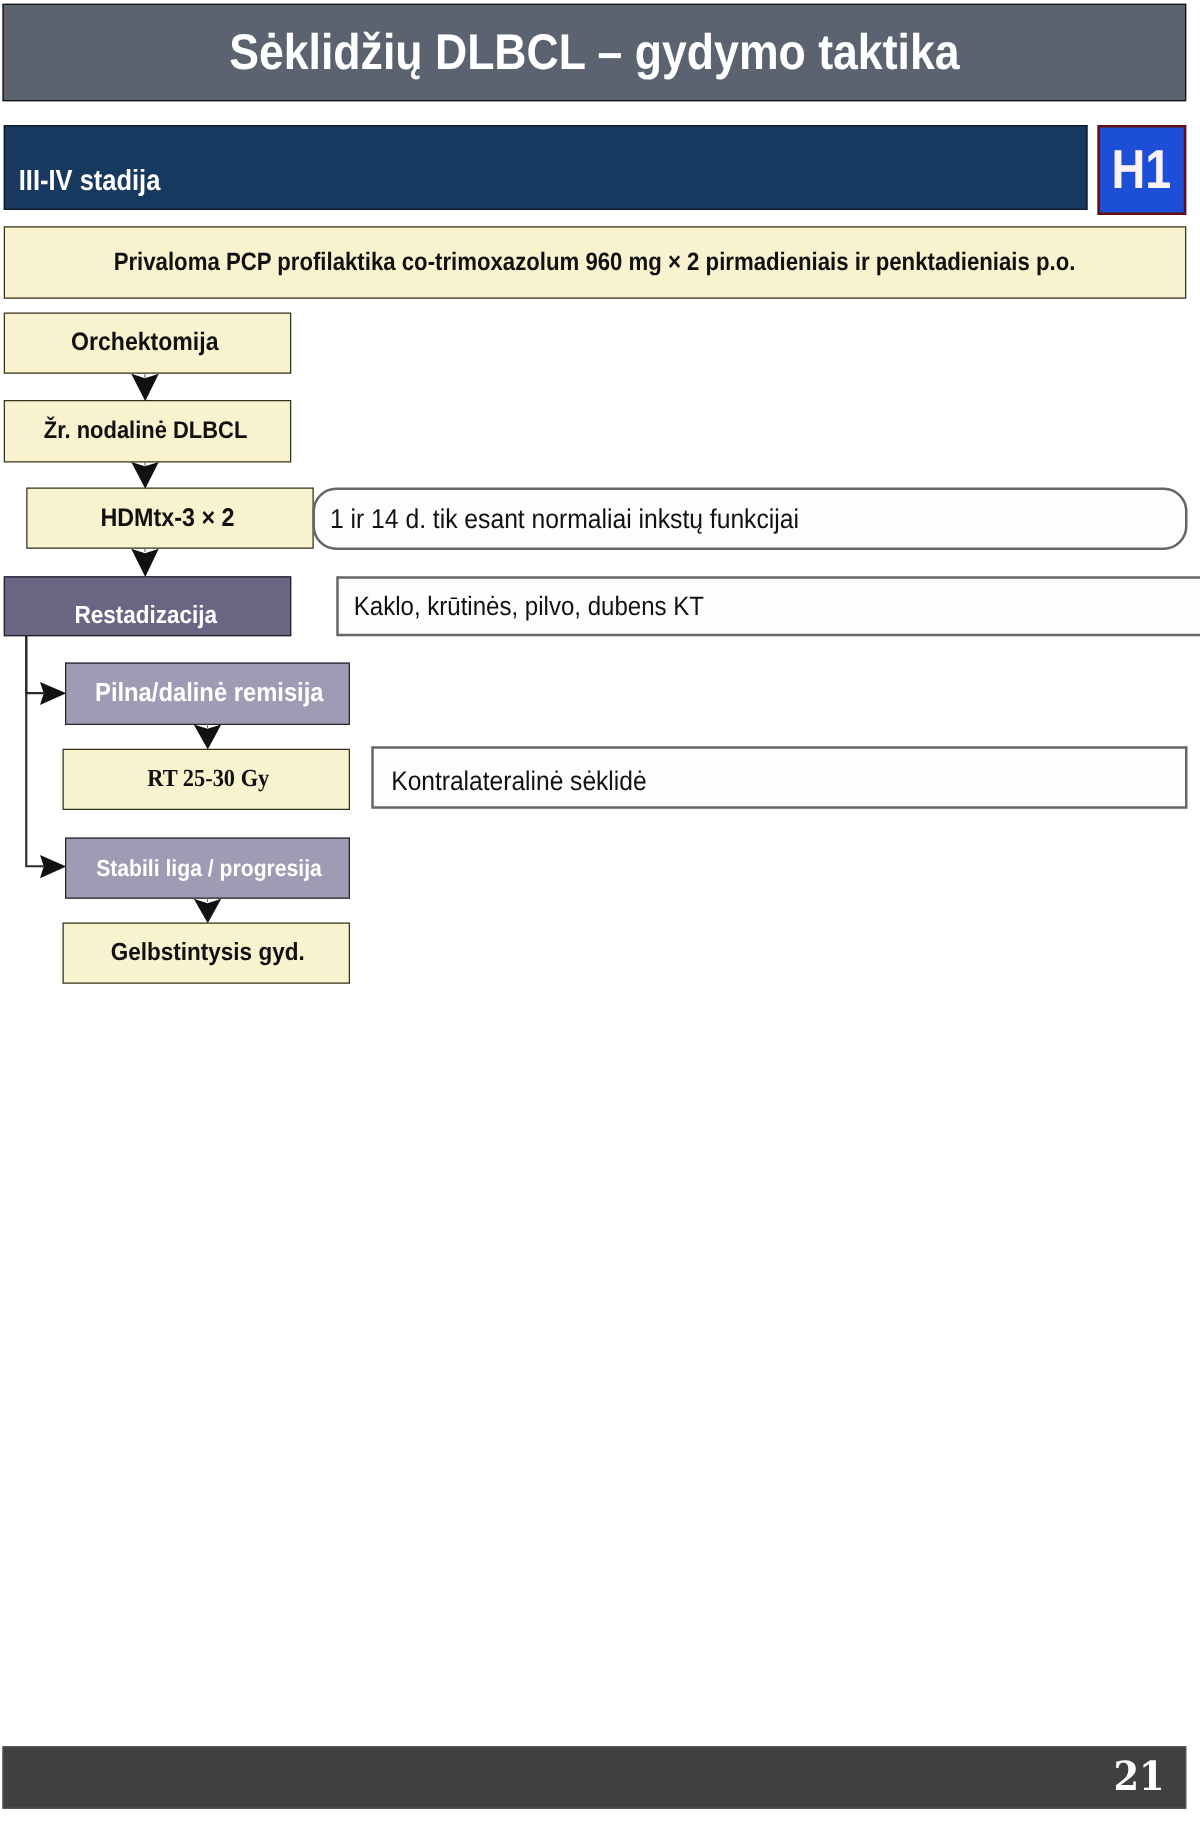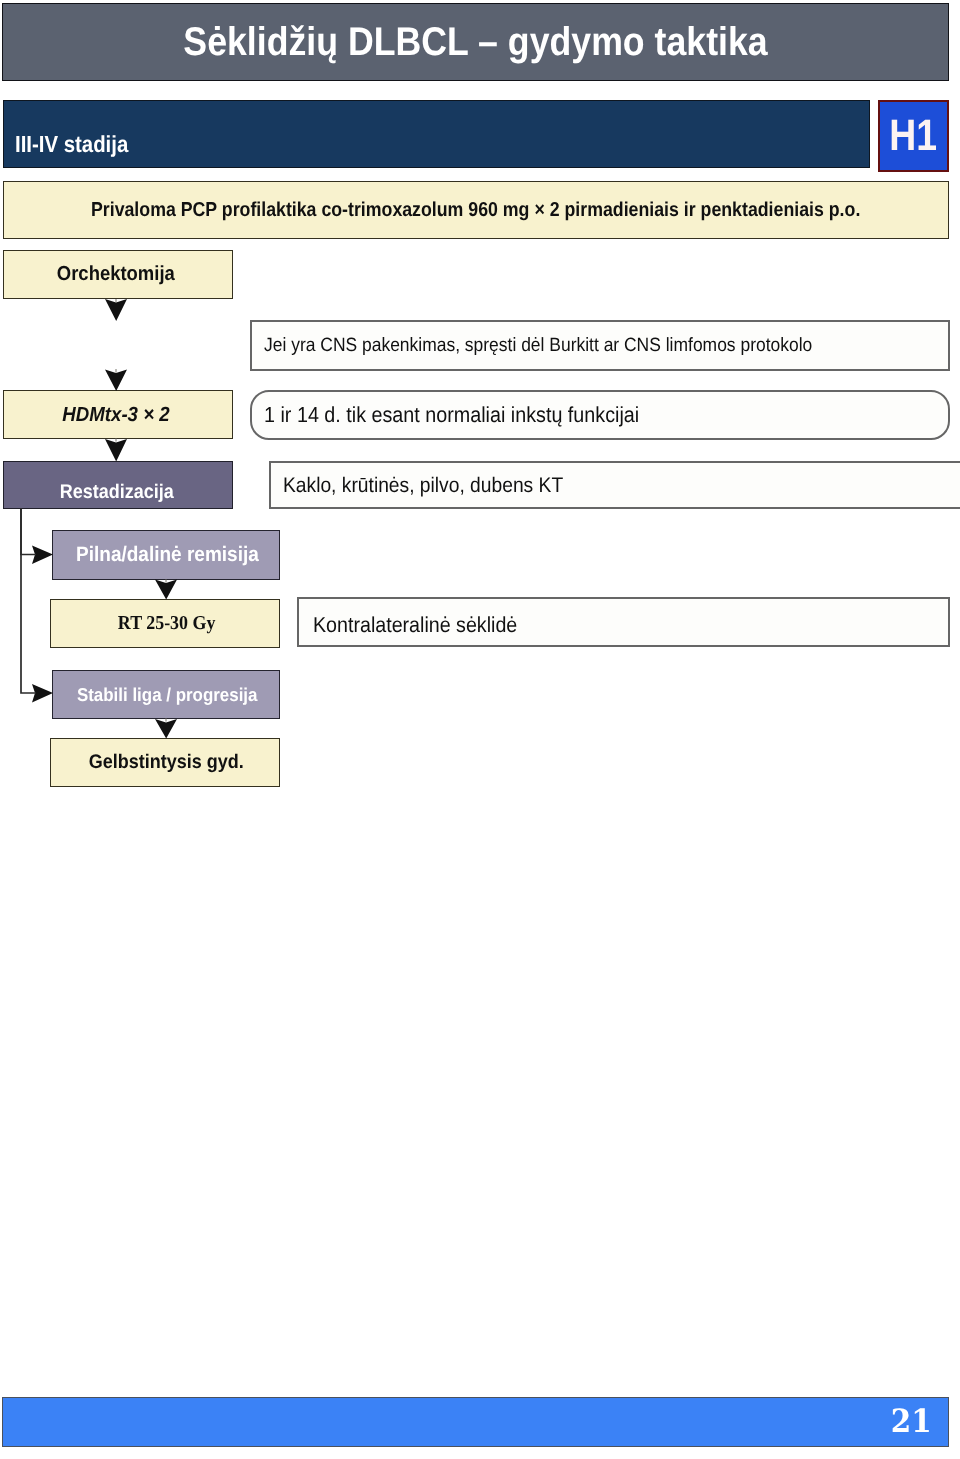--- a/index.html
+++ b/index.html
@@ -49,21 +49,21 @@
   .s195{font-size:19.8px;}
   .s209{font-size:20.9px;}
   .s197{font-size:19.7px;}
   .s190{font-size:18.6px;}
   .n191{font-size:19.2px;}
   .n215{font-size:21.7px;}
   .n210{font-size:21.15px;}
   .n213{font-size:21.6px;}
 
   
-  .footer{left:2px;top:1397px;width:947px;height:50px;background:#3b82f6;
+  .footer{left:2px;top:1397px;width:947px;height:50px;background:#404040;
           border:1px solid #4b515c;justify-content:flex-end;padding-right:14px;
           padding-bottom:2px;}
   .footer-text{color:#ffffff;font-size:32px;font-weight:bold;line-height:1;
                font-family:"DejaVu Serif",serif;transform:scaleX(0.92);}
 
   svg.conn{position:absolute;left:0;top:0;width:960px;height:1459px;overflow:visible;pointer-events:none;}
 </style>
 </head>
 <body>
 
@@ -81,30 +81,30 @@
     <span class="txt badge-text">H1</span>
   </div>
 
   <div class="box banner">
     <span class="txt banner-text">Privaloma PCP profilaktika co-trimoxazolum 960 mg × 2 pirmadieniais ir penktadieniais p.o.</span>
   </div>
 
   <div class="box fb cream ctr" style="left:3px;top:250px;width:230px;height:49px;">
     <span class="txt fb-text s203 shiftL">Orchektomija</span>
   </div>
-  <div class="box fb cream ctr" style="left:3px;top:390px;width:230px;height:49px;font-style:italic;">
+  <div class="box fb cream ctr" style="left:3px;top:320px;width:230px;height:50px;">
+    <span class="txt fb-text s193 shiftL">Žr. nodalinė DLBCL</span>
+  </div>
+  <div class="box fb cream ctr" style="left:21px;top:390px;width:230px;height:49px;">
     <span class="txt fb-text s205 shiftL">HDMtx-3 × 2</span>
   </div>
   <div class="box fb pdark ctr" style="left:3px;top:461px;width:230px;height:48px;padding-top:14px;">
     <span class="txt fb-text s195 fb-text-w shiftL">Restadizacija</span>
   </div>
 
-  <div class="box white" style="left:250px;top:320px;width:700px;height:51px;padding-left:12px;">
-    <span class="txt fb-text-l n191">Jei yra CNS pakenkimas, spręsti dėl Burkitt ar CNS limfomos protokolo</span>
-  </div>
   <div class="box white" style="left:250px;top:390px;width:700px;height:50px;padding-left:12px;border-radius:19px;">
     <span class="txt fb-text-l n215">1 ir 14 d. tik esant normaliai inkstų funkcijai</span>
   </div>
   <div class="box white" style="left:250px;top:461px;width:700px;height:48px;padding-left:12px;padding-top:2px;margin-left:19px;">
     <span class="txt fb-text-l n210">Kaklo, krūtinės, pilvo, dubens KT</span>
   </div>
   <div class="box white" style="left:297px;top:597px;width:653px;height:50px;padding-left:14px;padding-top:5px;">
     <span class="txt fb-text-l n213">Kontralateralinė sėklidė</span>
   </div>
 

